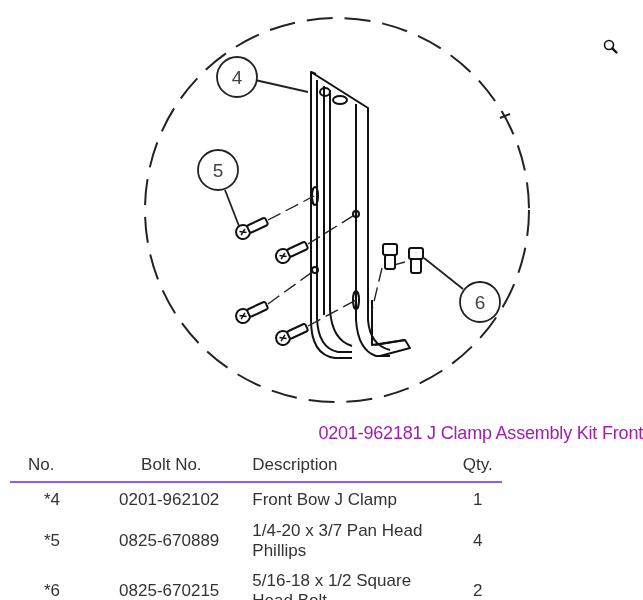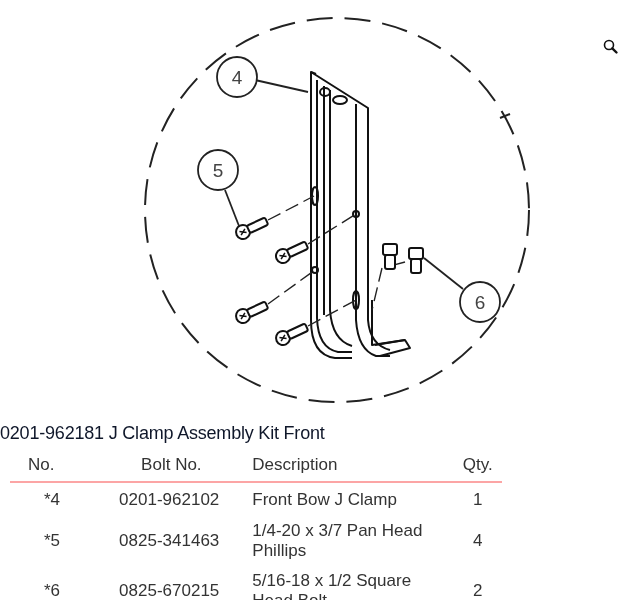--- a/index.html
+++ b/index.html
@@ -1,26 +1,26 @@
 <!DOCTYPE html>
 <html><head>
 <meta charset="utf-8">
 <style>
   html, body { margin: 0; padding: 0; background: #ffffff; }
   body { width: 643px; height: 600px; position: relative; overflow: hidden;
          font-family: "Liberation Sans", "DejaVu Sans", sans-serif; color: #222; }
   .zoom-btn { position: absolute; left: 600px; top: 36px; width: 22px; height: 22px;
               cursor: pointer; display: flex; align-items: center; justify-content: center; }
   .drawing { position: absolute; left: 0; top: 0; width: 643px; height: 420px; }
-  .kit-title { position: absolute; left: 0; width: 643px; top: 423px; text-align: left;
-               font-size: 18px; letter-spacing: -0.2px; color: #0f172a; }
+  .kit-title { position: absolute; left: 0; width: 643px; top: 423px; text-align: right;
+               font-size: 18px; letter-spacing: -0.2px; color: #a21caf; }
   .parts-table { position: absolute; left: 10px; top: 452px; width: 492px; }
   table { border-collapse: collapse; width: 492px; font-size: 17px; color: #333; }
   th { font-weight: normal; text-align: left; padding: 3px 0 6px 0;
-       border-bottom: 2px solid #fca5a5; }
+       border-bottom: 2px solid #8b5cf6; }
   td { padding: 6px 0 4px 0; height: 22px; }
   .c-no { width: 90px; padding-left: 30px; }
   .c-part { width: 150px; }
   .c-desc { width: 260px; margin-top: 16px; }
   .c-qty { width: 58px; text-align: center; }
   th.c-no { padding-left: 18px; }
   th.c-part { padding-left: 32px; }
   td.c-no { padding-left: 34px; }
   td.c-part { padding-left: 10px; }
 </style>
@@ -135,21 +135,21 @@
     </thead>
     <tbody>
       <tr>
         <td class="c-no">*4</td>
         <td class="c-part">0201-962102</td>
         <td class="c-desc">Front Bow J Clamp</td>
         <td class="c-qty">1</td>
       </tr>
       <tr>
         <td class="c-no">*5</td>
-        <td class="c-part">0825-341463</td>
+        <td class="c-part">0825-670889</td>
         <td class="c-desc">1/4-20 x 3/7 Pan Head Phillips</td>
         <td class="c-qty">4</td>
       </tr>
       <tr>
         <td class="c-no">*6</td>
         <td class="c-part">0825-670215</td>
         <td class="c-desc">5/16-18 x 1/2 Square Head Bolt</td>
         <td class="c-qty">2</td>
       </tr>
     </tbody>

